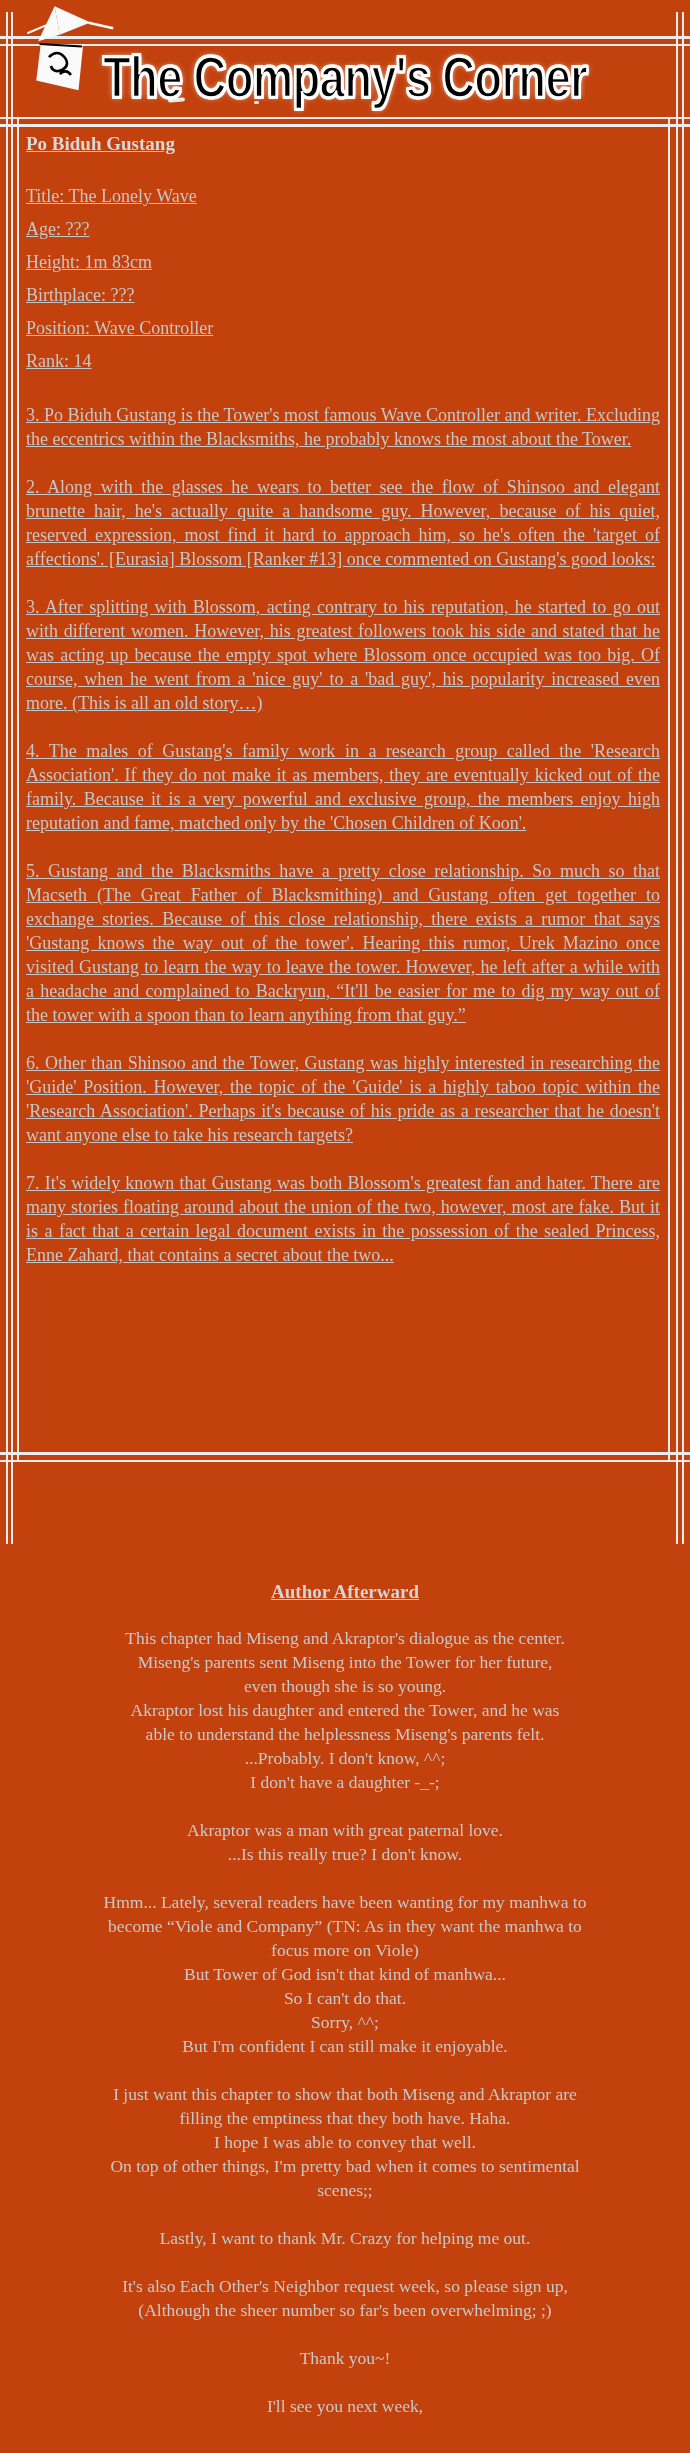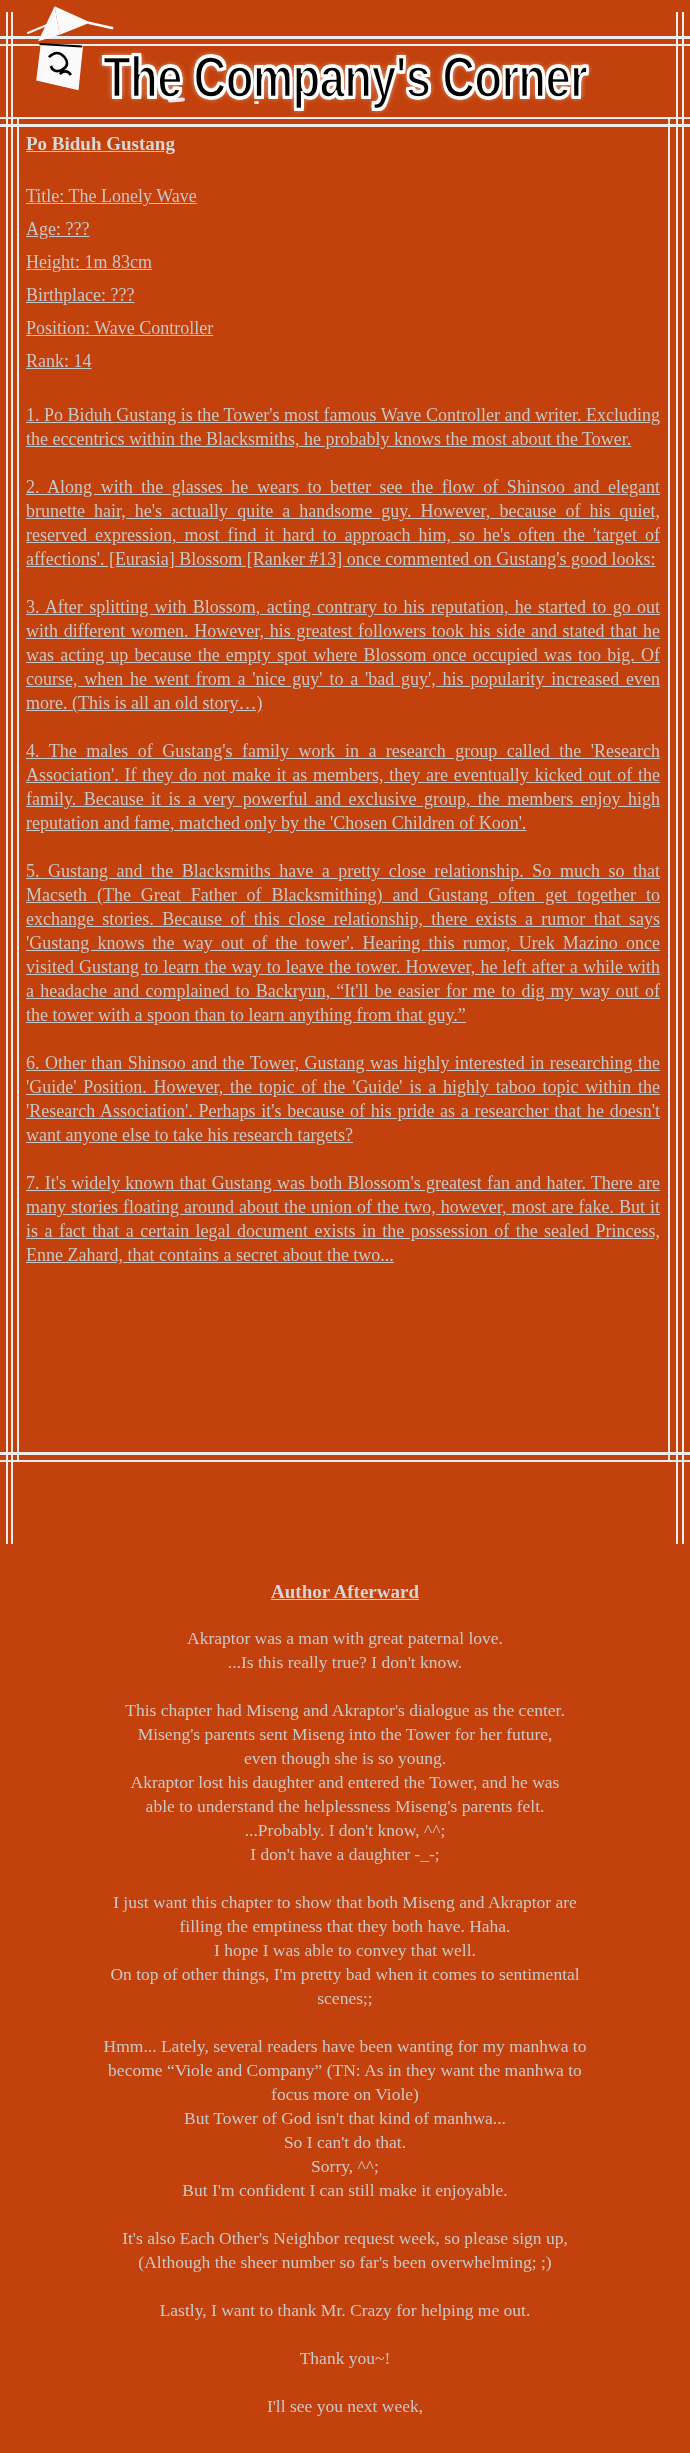--- a/index.html
+++ b/index.html
@@ -121,52 +121,52 @@
 
   <div class="profile-box"></div>
   <div class="profile-content">
     <div class="profile-name">Po Biduh Gustang</div>
     <div class="profile-fields">Title: The Lonely Wave
 Age: ???
 Height: 1m 83cm
 Birthplace: ???
 Position: Wave Controller
 Rank: 14</div>
-    <p class="note">1. Po Biduh Gustang is the Tower's most famous Wave Controller and writer. Excluding the eccentrics within the Blacksmiths, he probably knows the most about the Tower.</p>
+    <p class="note">3. Po Biduh Gustang is the Tower's most famous Wave Controller and writer. Excluding the eccentrics within the Blacksmiths, he probably knows the most about the Tower.</p>
     <p class="note">2. Along with the glasses he wears to better see the flow of Shinsoo and elegant brunette hair, he's actually quite a handsome guy. However, because of his quiet, reserved expression, most find it hard to approach him, so he's often the 'target of affections'. [Eurasia] Blossom [Ranker #13] once commented on Gustang's good looks:</p>
     <p class="note">3. After splitting with Blossom, acting contrary to his reputation, he started to go out with different women. However, his greatest followers took his side and stated that he was acting up because the empty spot where Blossom once occupied was too big. Of course, when he went from a 'nice guy' to a 'bad guy', his popularity increased even more. (This is all an old story…)</p>
     <p class="note">4. The males of Gustang's family work in a research group called the 'Research Association'. If they do not make it as members, they are eventually kicked out of the family. Because it is a very powerful and exclusive group, the members enjoy high reputation and fame, matched only by the 'Chosen Children of Koon'.</p>
     <p class="note">5. Gustang and the Blacksmiths have a pretty close relationship. So much so that Macseth (The Great Father of Blacksmithing) and Gustang often get together to exchange stories. Because of this close relationship, there exists a rumor that says 'Gustang knows the way out of the tower'. Hearing this rumor, Urek Mazino once visited Gustang to learn the way to leave the tower. However, he left after a while with a headache and complained to Backryun, “It'll be easier for me to dig my way out of the tower with a spoon than to learn anything from that guy.”</p>
     <p class="note">6. Other than Shinsoo and the Tower, Gustang was highly interested in researching the 'Guide' Position. However, the topic of the 'Guide' is a highly taboo topic within the 'Research Association'. Perhaps it's because of his pride as a researcher that he doesn't want anyone else to take his research targets?</p>
     <p class="note">7. It's widely known that Gustang was both Blossom's greatest fan and hater. There are many stories floating around about the union of the two, however, most are fake. But it is a fact that a certain legal document exists in the possession of the sealed Princess, Enne Zahard, that contains a secret about the two...</p>
   </div>
 
   <div class="afterword">
     <div class="afterword-title">Author Afterward</div>
-    <div class="afterword-para">Akraptor was a man with great paternal love.
-...Is this really true? I don't know.</div>
     <div class="afterword-para">This chapter had Miseng and Akraptor's dialogue as the center.
 Miseng's parents sent Miseng into the Tower for her future,
 even though she is so young.
 Akraptor lost his daughter and entered the Tower, and he was
 able to understand the helplessness Miseng's parents felt.
 ...Probably. I don't know, ^^;
 I don't have a daughter -_-;</div>
-    <div class="afterword-para">I just want this chapter to show that both Miseng and Akraptor are
-filling the emptiness that they both have. Haha.
-I hope I was able to convey that well.
-On top of other things, I'm pretty bad when it comes to sentimental
-scenes;;</div>
+    <div class="afterword-para">Akraptor was a man with great paternal love.
+...Is this really true? I don't know.</div>
     <div class="afterword-para">Hmm... Lately, several readers have been wanting for my manhwa to
 become “Viole and Company” (TN: As in they want the manhwa to
 focus more on Viole)
 But Tower of God isn't that kind of manhwa...
 So I can't do that.
 Sorry, ^^;
 But I'm confident I can still make it enjoyable.</div>
+    <div class="afterword-para">I just want this chapter to show that both Miseng and Akraptor are
+filling the emptiness that they both have. Haha.
+I hope I was able to convey that well.
+On top of other things, I'm pretty bad when it comes to sentimental
+scenes;;</div>
+    <div class="afterword-para">Lastly, I want to thank Mr. Crazy for helping me out.</div>
     <div class="afterword-para">It's also Each Other's Neighbor request week, so please sign up,
 (Although the sheer number so far's been overwhelming; ;)</div>
-    <div class="afterword-para">Lastly, I want to thank Mr. Crazy for helping me out.</div>
     <div class="afterword-para">Thank you~!</div>
     <div class="afterword-para">I'll see you next week,</div>
   </div>
 
 </div>
 
 </body></html>

